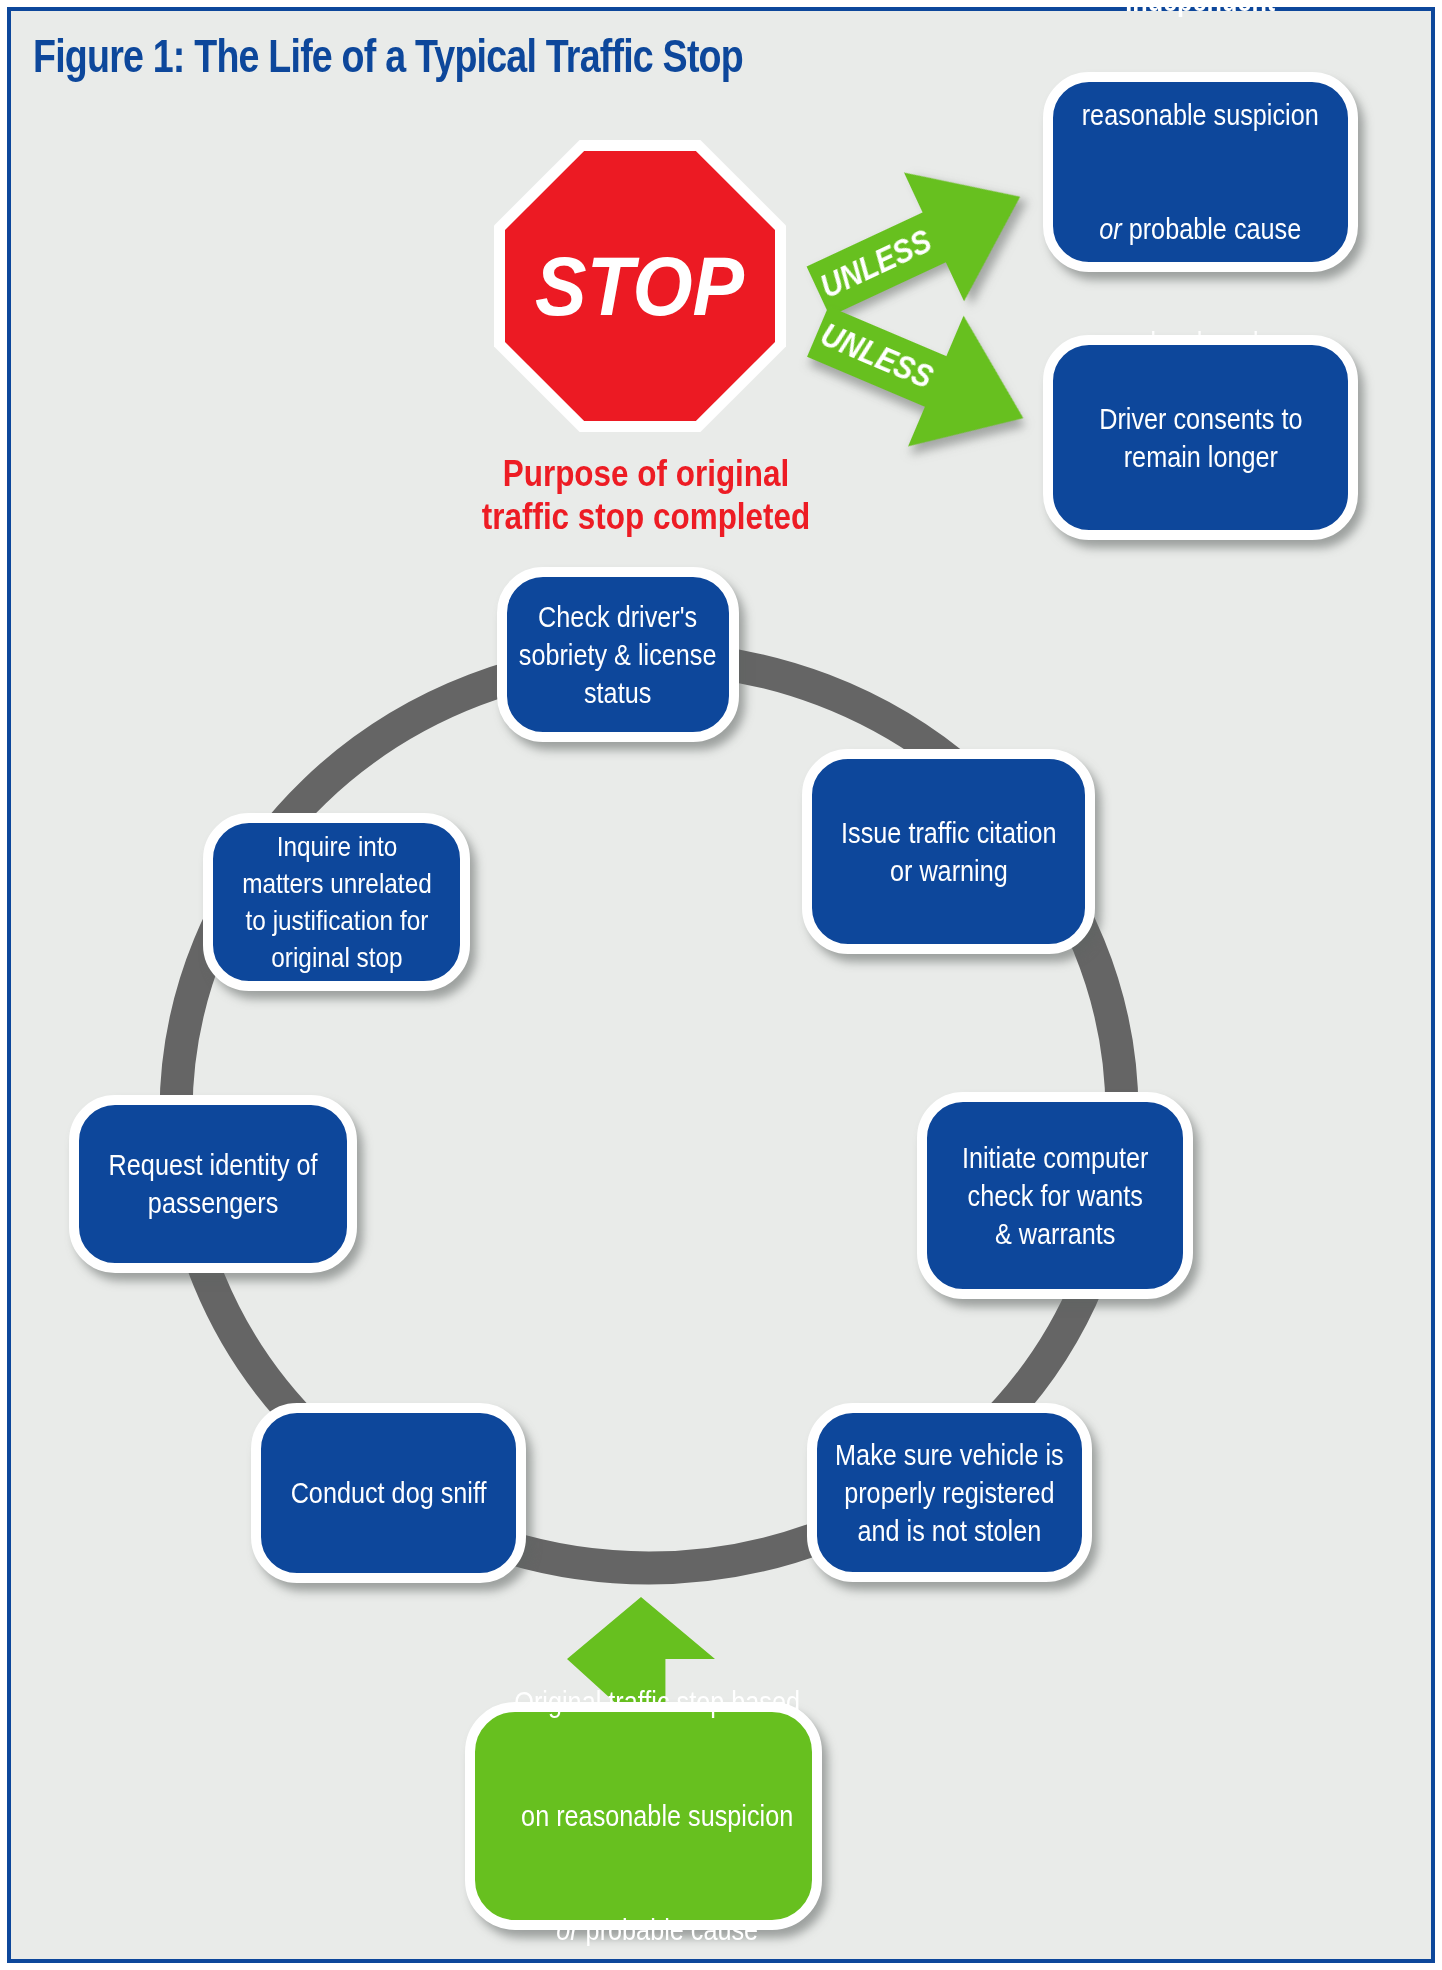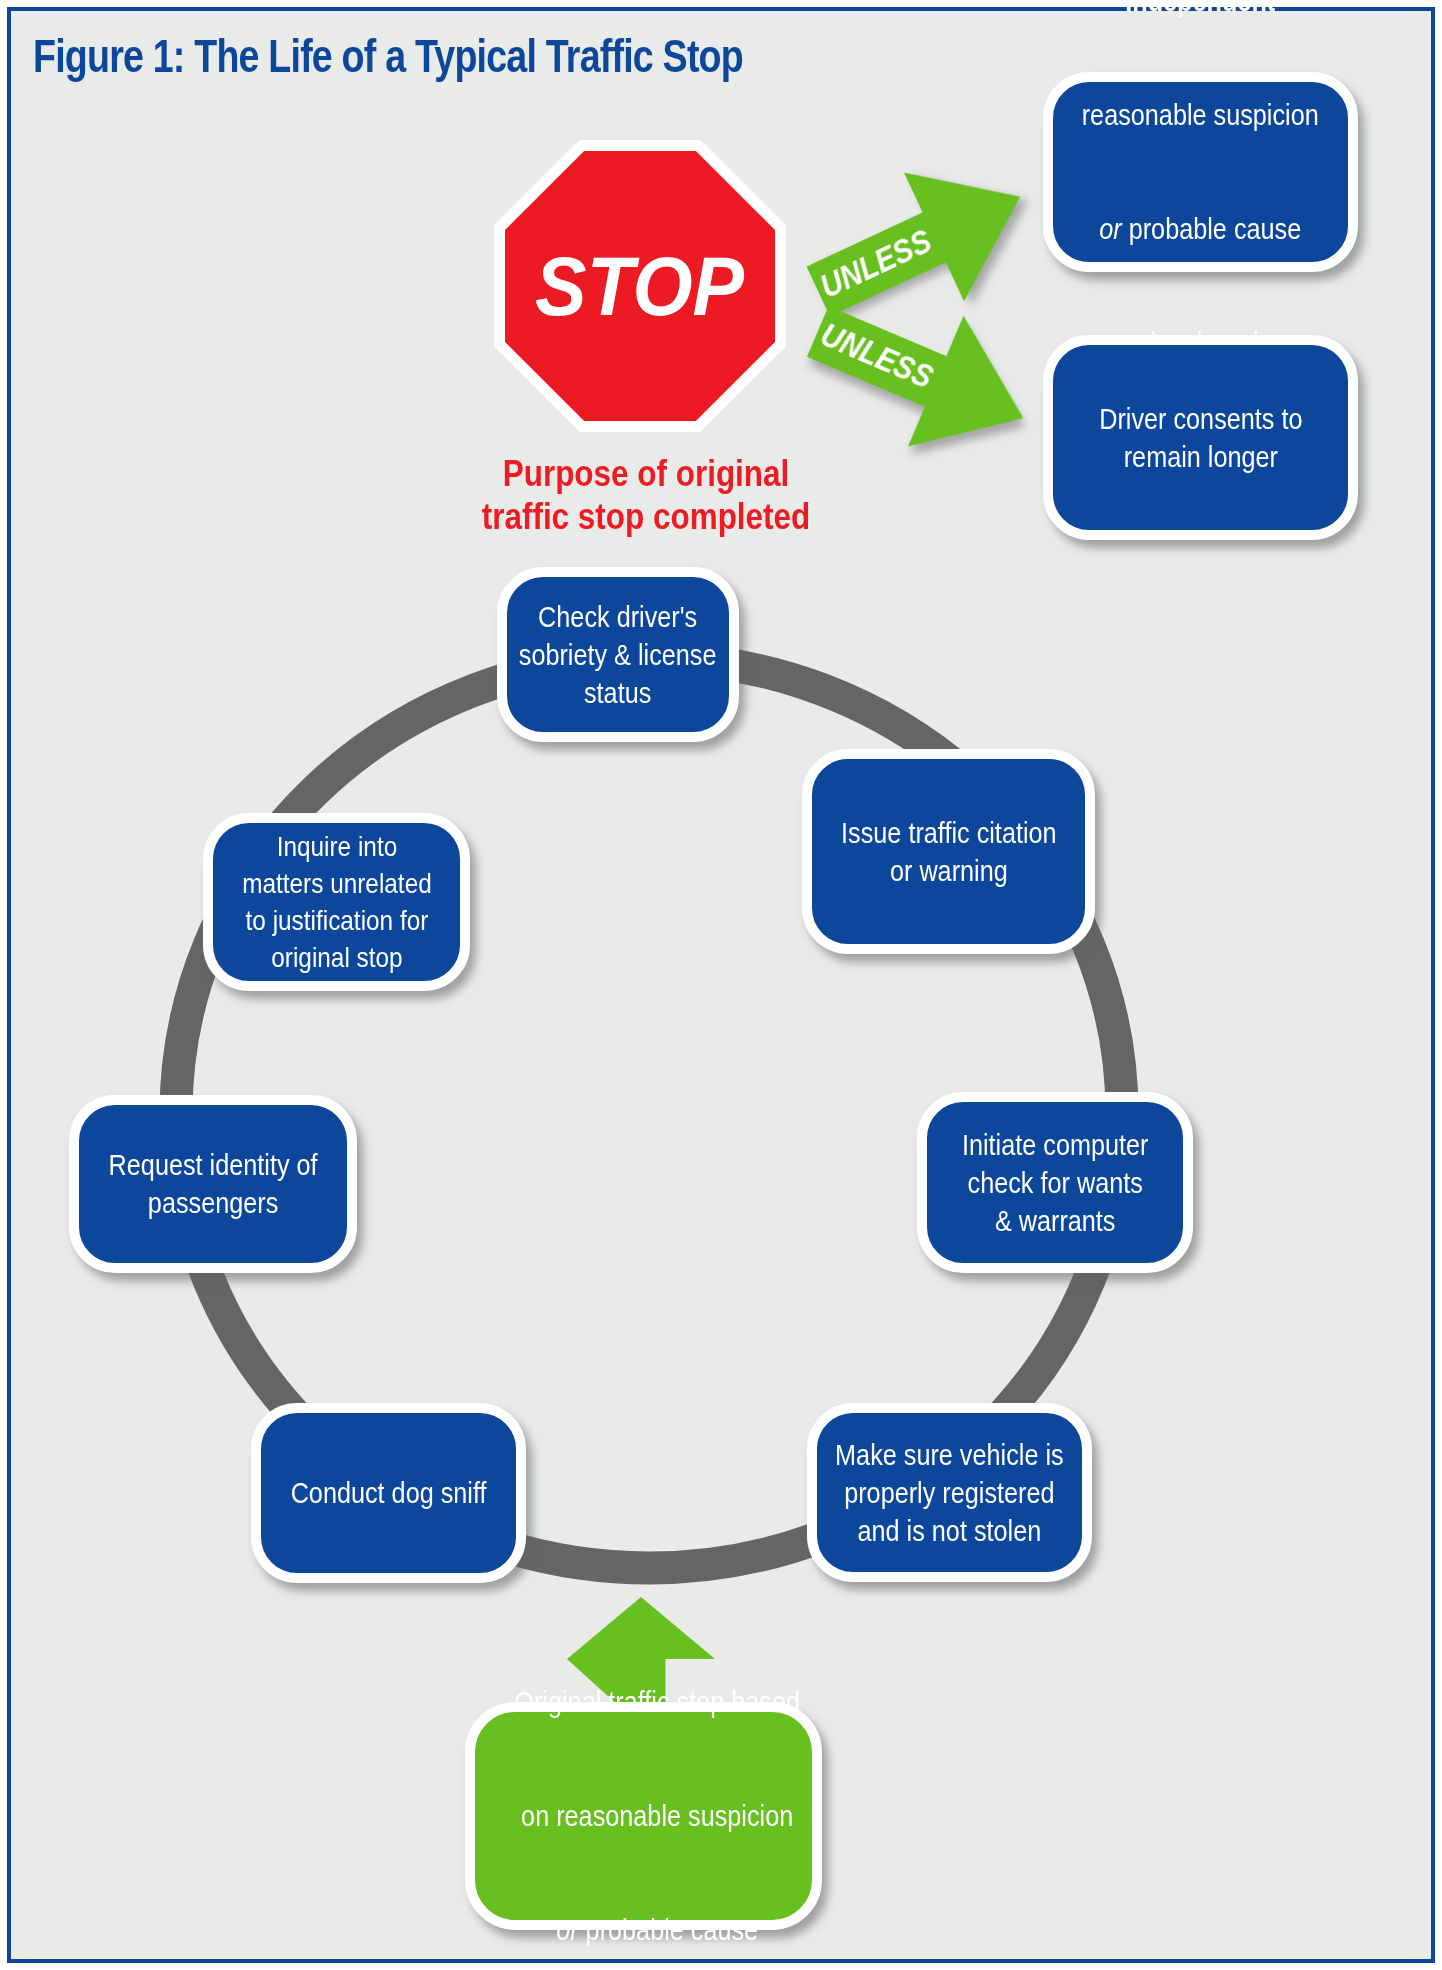--- a/index.html
+++ b/index.html
@@ -94,21 +94,21 @@
 
   
   .box-independent { left:1043px; top:72px;  width:315px; height:200px; }
   .box-consents    { left:1043px; top:335px; width:315px; height:205px; }
 
   
   .node-check    { left:497px; top:567px;  width:242px; height:175px; }
   .node-inquire  { left:203px; top:785px;  width:267px; height:178px;margin-top:28px; }
   .node-issue    { left:802px; top:749px;  width:293px; height:205px; }
   .node-request  { left:69px;  top:1095px; width:288px; height:178px; }
-  .node-initiate { left:917px; top:1092px; width:276px; height:181px; }
+  .node-initiate { left:917px; top:1092px; width:276px; height:207px; }
   .node-dog      { left:203px; top:1403px; width:275px; height:180px;margin-left:48px; }
   .node-vehicle  { left:807px; top:1403px; width:285px; height:179px; }
 
   
   .entry-arrow {
     position:absolute; left:567px; top:1597px; width:148px; height:107px;
     background:#67c01f;
     clip-path:polygon(50% 0, 100% 58%, 66.5% 58%, 66.5% 100%, 33.5% 100%, 0 58%);
     filter:drop-shadow(6px 7px 5px rgba(95,100,98,0.5));
     z-index:2;

